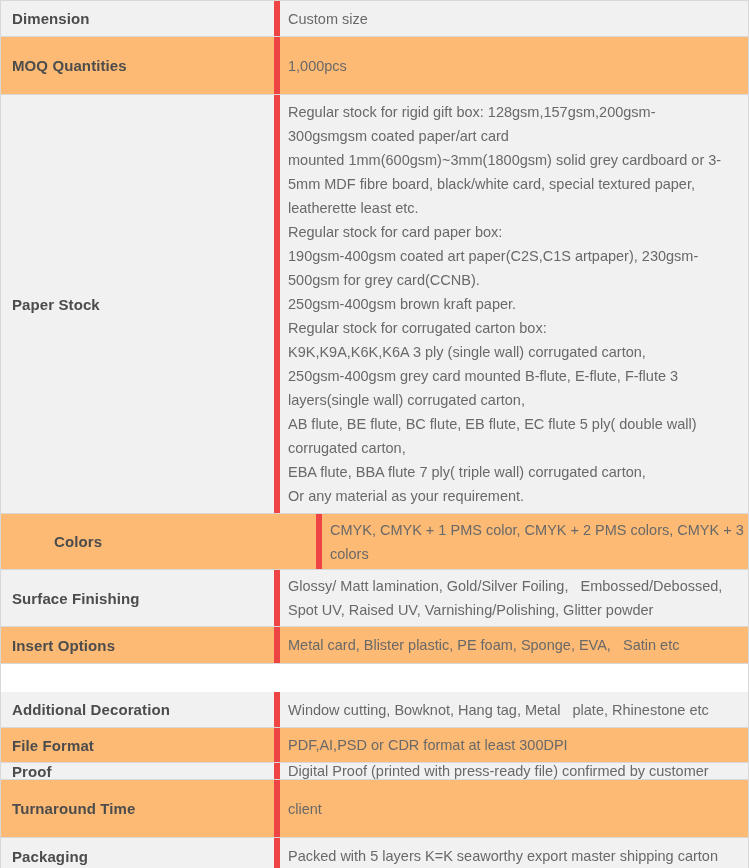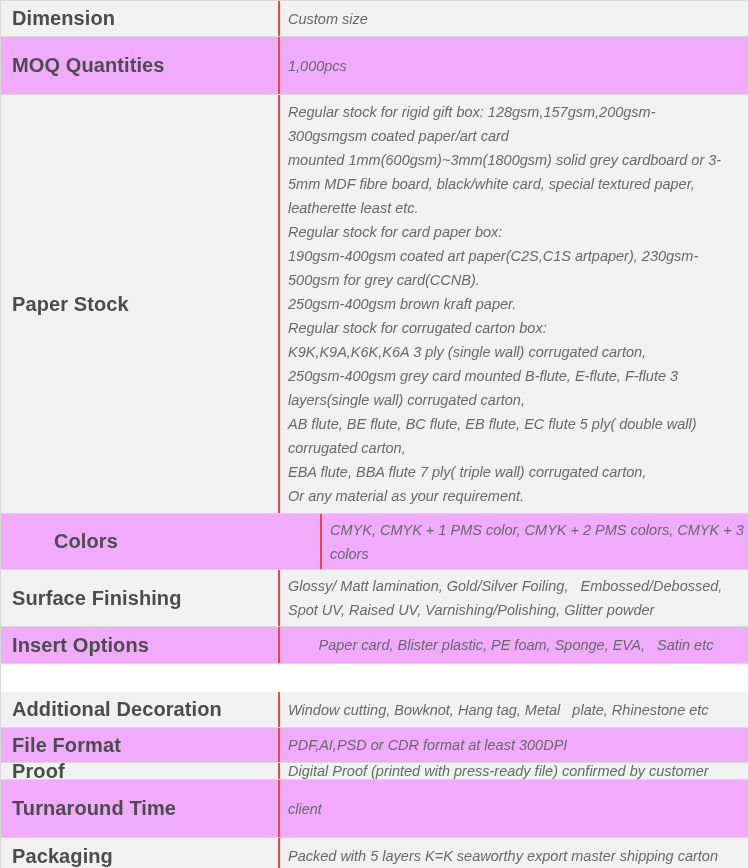--- a/index.html
+++ b/index.html
@@ -16,67 +16,66 @@
     height: 868px;
     box-sizing: border-box;
     border-left: 1px solid #d8d8d8;
     border-right: 1px solid #d8d8d8;
     overflow: hidden;
   }
   .row {
     display: flex;
     box-sizing: border-box;
     border-bottom: 1px solid #d8d8d8;
-    background: #f0abfc;
+    background: #fdba74;
   }
   .row:first-child { border-top: 1px solid #d8d8d8; }
   .row:nth-child(odd) { background: #f1f1f1; }
   
   .row:nth-child(1)  { height: 37px; }
   .row:nth-child(2)  { height: 58px; }
   .row:nth-child(3)  { height: 419px; }
   .row:nth-child(4)  { height: 56px; padding-left: 42px; }
   .row:nth-child(5)  { height: 57px; }
-  .row:nth-child(6)  { height: 37px; text-align: center; }
+  .row:nth-child(6)  { height: 37px; }
   .row:nth-child(7)  { height: 36px; margin-top: 28px; }
   .row:nth-child(8)  { height: 35px; }
   .row:nth-child(9)  { height: 17px; }
   .row:nth-child(10) { height: 58px; }
   .row:nth-child(11) { height: 36px; border-bottom: none; }
   .cell {
     box-sizing: border-box;
     overflow: hidden;
   }
   .cell.label {
     width: 279px;
     flex: 0 0 279px;
-    border-right: 2px solid #ef4444;
+    border-right: 6px solid #ef4444;
     padding-left: 11px;
     display: flex;
     align-items: center;
-    font-size: 20px;
+    font-size: 15px;
     font-weight: 700;
     color: #4c4c4c;
     letter-spacing: 0.1px;
   }
   .cell.value {
     flex: 1 1 auto;
     padding-left: 8px;
     padding-right: 4px;
     display: flex;
     flex-direction: column;
     justify-content: center;
     font-size: 14.5px;
     color: #696969;
   }
   .tline {
     white-space: pre;
     line-height: 24px;
     flex: 0 0 24px;
-    font-style: italic;
   }
 </style>
 </head>
 <body>
 
 <div class="spec-table">
 
   <div class="row">
     <div class="cell label">Dimension</div>
     <div class="cell value">
@@ -126,21 +125,21 @@
     <div class="cell label">Surface Finishing</div>
     <div class="cell value">
         <div class="tline">Glossy/ Matt lamination, Gold/Silver Foiling,   Embossed/Debossed,</div>
         <div class="tline">Spot UV, Raised UV, Varnishing/Polishing, Glitter powder</div>
       </div>
   </div>
 
   <div class="row">
     <div class="cell label">Insert Options</div>
     <div class="cell value">
-        <div class="tline">Paper card, Blister plastic, PE foam, Sponge, EVA,   Satin etc</div>
+        <div class="tline">Metal card, Blister plastic, PE foam, Sponge, EVA,   Satin etc</div>
       </div>
   </div>
 
   <div class="row">
     <div class="cell label">Additional Decoration</div>
     <div class="cell value">
         <div class="tline">Window cutting, Bowknot, Hang tag, Metal   plate, Rhinestone etc</div>
       </div>
   </div>
 

